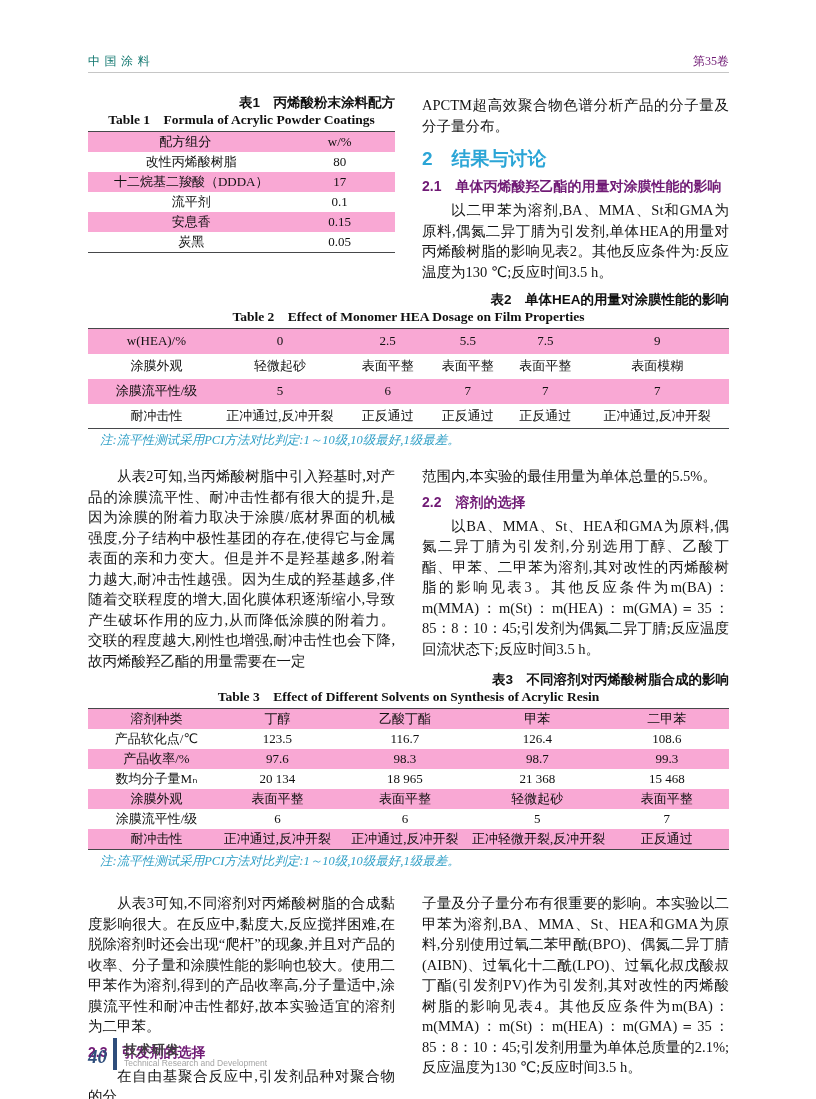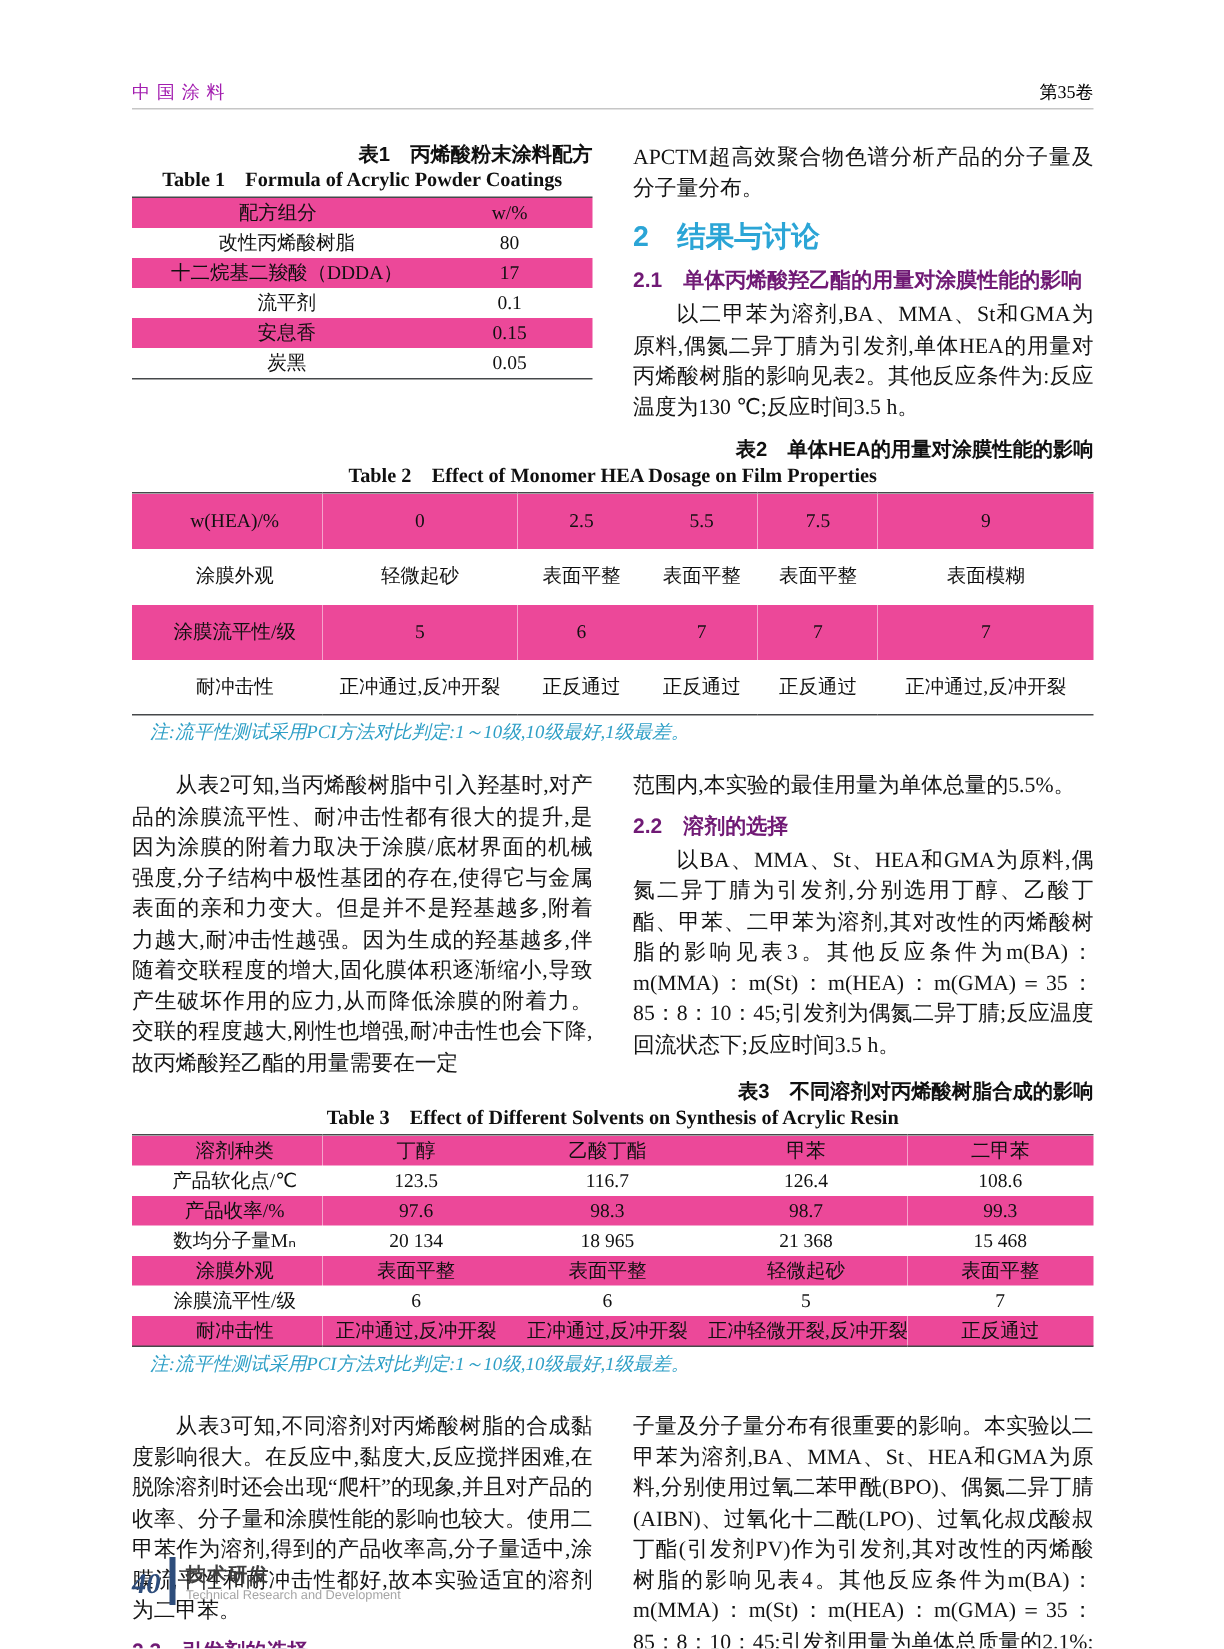--- a/index.html
+++ b/index.html
@@ -13,22 +13,22 @@
     font-family: "Liberation Serif", "DejaVu Sans", serif;
   }
   
   .page-header {
     margin: 0 87px 0 88px;
     padding-top: 54px; padding-bottom: 4px;
     border-bottom: 1px solid #c6c6c6;
     display: flex; justify-content: space-between; align-items: flex-end;
     font-size: 12px; line-height: 14px;
   }
-  .journal { color:#a21caf; letter-spacing: 0.38em; }
-  .volume  { color:#000000; }
+  .journal { color:#0f766e; letter-spacing: 0.38em; }
+  .volume  { color:#701a75; }
 
   
   .cols { display:flex; gap:27px; margin:0 87px 0 88px; }
   .col  { width:307px; flex:0 0 307px; }
   .secA { margin-top:22px; }
   .secB { margin-top:18px; }
   .secC { margin-top:24px; }
 
   .para {
     font-size:14.5px; line-height:20.5px;
@@ -62,23 +62,23 @@
     color:#101010;
     font-family:"Liberation Serif","DejaVu Serif",serif;
   }
   table {
     width:100%; border-collapse:collapse; table-layout:fixed;
     border-top:1.5px solid #46484a; border-bottom:1.5px solid #46484a;
     font-size:13px; color:#101010; margin-top:3px;
   }
   td { text-align:center; padding:1px 2px; overflow:hidden; white-space:nowrap; }
   #table1 td { height:19px; }
-  #table2 td { height:37px; }
+  #table2 td { height:25px; }
   #table3 td { height:19.5px; }
-  tr.shaded { background:#ec4899; }
+  tr.shaded { background:#f9a8d4; }
   td.rowlabel { text-align:center; padding-left:12px; }
   #table1 tr.head td.rowlabel { text-align:center; padding-left:0; }
   .tbl-note {
     color:#2e9fc6; font-style:italic; font-size:12.5px; line-height:15px;
     margin-top:4px; padding-left:12px;
   }
 
   
   .footer {
     position:absolute; top:1036px; left:88px;

